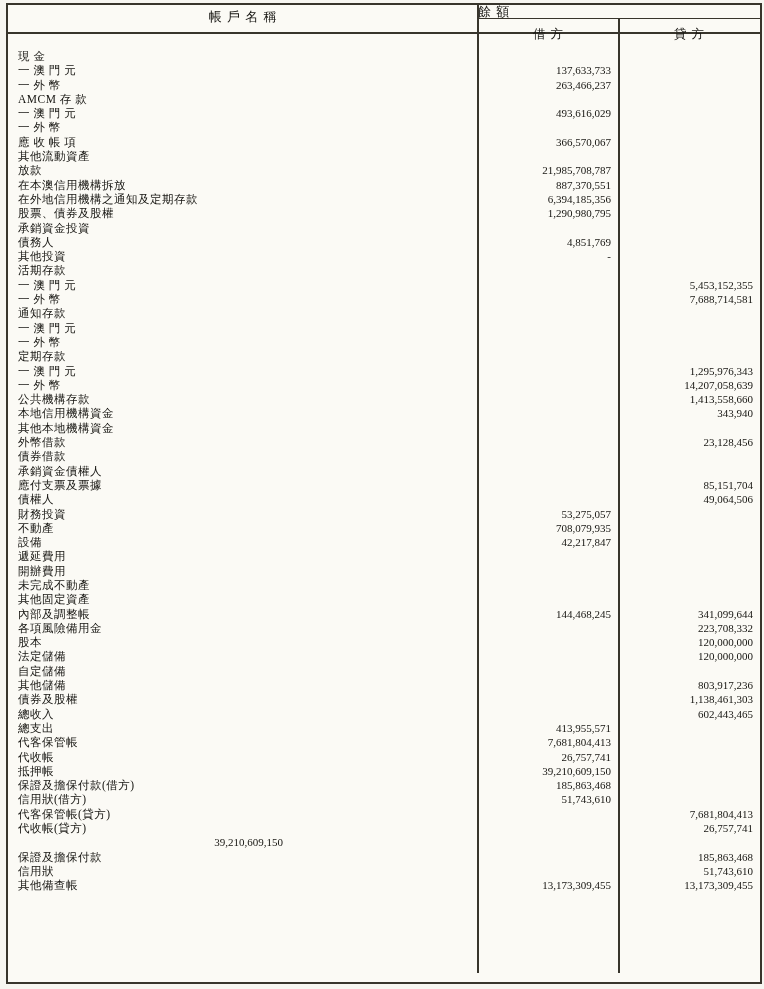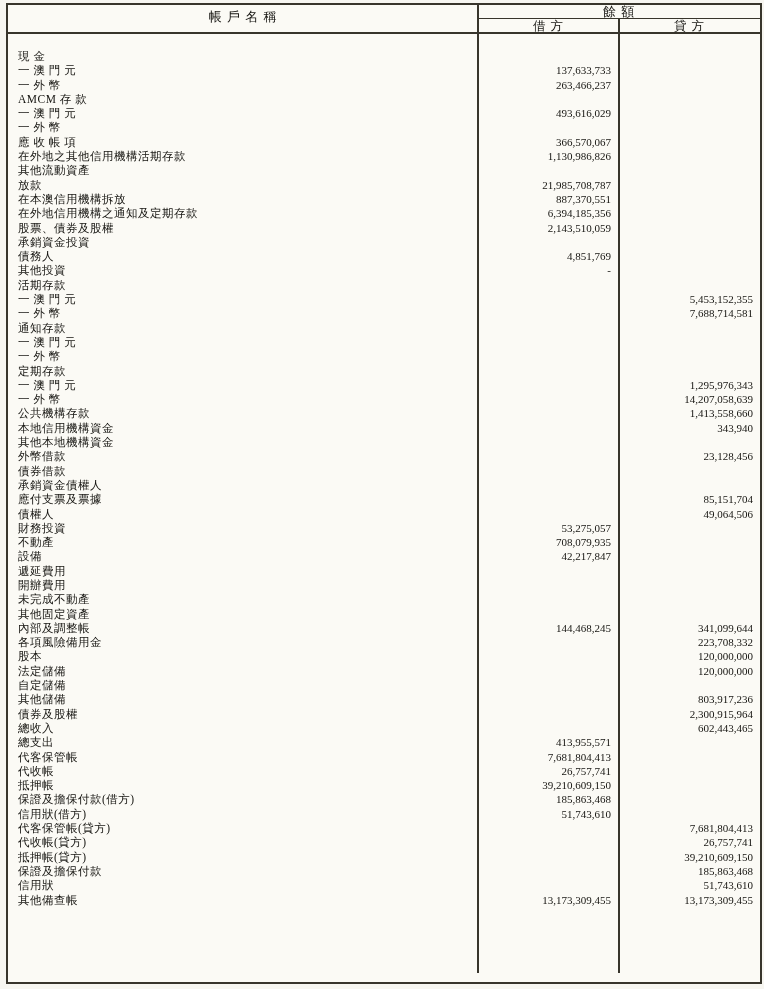--- a/index.html
+++ b/index.html
@@ -17,24 +17,24 @@
   }
   
   .thead{display:flex;height:29px;border-bottom:2px solid #38352c;box-sizing:border-box;}
   .th-account{
     width:470px;box-sizing:border-box;
     display:flex;justify-content:center;align-items:flex-start;
     padding-top:3px;font-size:13px;letter-spacing:1px;
   }
   .th-balance-group{flex:1;display:flex;flex-direction:column;}
   .th-balance{
-    height:14px;line-height:13px;text-align:center;
+    height:14px;line-height:13px;
     border-bottom:1px solid #38352c;font-size:13px;letter-spacing:1px;
   }
-  .th-sub{flex:1;display:flex;}
+  .th-sub{flex:1;display:flex;margin-top:8px;}
   .th-debit,.th-credit{
     width:50%;box-sizing:border-box;text-align:center;
     font-size:12.5px;line-height:14px;letter-spacing:1px;
   }
   
   .tbody{
     height:972px;box-sizing:border-box;padding-top:15px;
     display:flex;flex-direction:column;overflow:hidden;
   }
   .tr{display:flex;height:14.3px;flex:none;}
@@ -112,25 +112,20 @@
         <div class="td name">一 外 幣</div>
         <div class="td num debit"></div>
         <div class="td num credit"></div>
       </div>
       <div class="tr">
         <div class="td name">應 收 帳 項</div>
         <div class="td num debit">366,570,067</div>
         <div class="td num credit"></div>
       </div>
       <div class="tr">
-        <div class="td name">在外地之其他信用機構活期存款</div>
-        <div class="td num debit">1,130,986,826</div>
-        <div class="td num credit"></div>
-      </div>
-      <div class="tr">
         <div class="td name">其他流動資產</div>
         <div class="td num debit"></div>
         <div class="td num credit"></div>
       </div>
       <div class="tr">
         <div class="td name">放款</div>
         <div class="td num debit">21,985,708,787</div>
         <div class="td num credit"></div>
       </div>
       <div class="tr">
@@ -138,21 +133,21 @@
         <div class="td num debit">887,370,551</div>
         <div class="td num credit"></div>
       </div>
       <div class="tr">
         <div class="td name">在外地信用機構之通知及定期存款</div>
         <div class="td num debit">6,394,185,356</div>
         <div class="td num credit"></div>
       </div>
       <div class="tr">
         <div class="td name">股票、債券及股權</div>
-        <div class="td num debit">2,143,510,059</div>
+        <div class="td num debit">1,290,980,795</div>
         <div class="td num credit"></div>
       </div>
       <div class="tr">
         <div class="td name">承銷資金投資</div>
         <div class="td num debit"></div>
         <div class="td num credit"></div>
       </div>
       <div class="tr">
         <div class="td name">債務人</div>
         <div class="td num debit">4,851,769</div>
@@ -309,21 +304,21 @@
         <div class="td num credit"></div>
       </div>
       <div class="tr">
         <div class="td name">其他儲備</div>
         <div class="td num debit"></div>
         <div class="td num credit">803,917,236</div>
       </div>
       <div class="tr">
         <div class="td name">債券及股權</div>
         <div class="td num debit"></div>
-        <div class="td num credit">2,300,915,964</div>
+        <div class="td num credit">1,138,461,303</div>
       </div>
       <div class="tr">
         <div class="td name">總收入</div>
         <div class="td num debit"></div>
         <div class="td num credit">602,443,465</div>
       </div>
       <div class="tr">
         <div class="td name">總支出</div>
         <div class="td num debit">413,955,571</div>
         <div class="td num credit"></div>
@@ -357,21 +352,20 @@
         <div class="td name">代客保管帳(貸方)</div>
         <div class="td num debit"></div>
         <div class="td num credit">7,681,804,413</div>
       </div>
       <div class="tr">
         <div class="td name">代收帳(貸方)</div>
         <div class="td num debit"></div>
         <div class="td num credit">26,757,741</div>
       </div>
       <div class="tr">
-        <div class="td name">抵押帳(貸方)</div>
         <div class="td num debit"></div>
         <div class="td num credit">39,210,609,150</div>
       </div>
       <div class="tr">
         <div class="td name">保證及擔保付款</div>
         <div class="td num debit"></div>
         <div class="td num credit">185,863,468</div>
       </div>
       <div class="tr">
         <div class="td name">信用狀</div>

